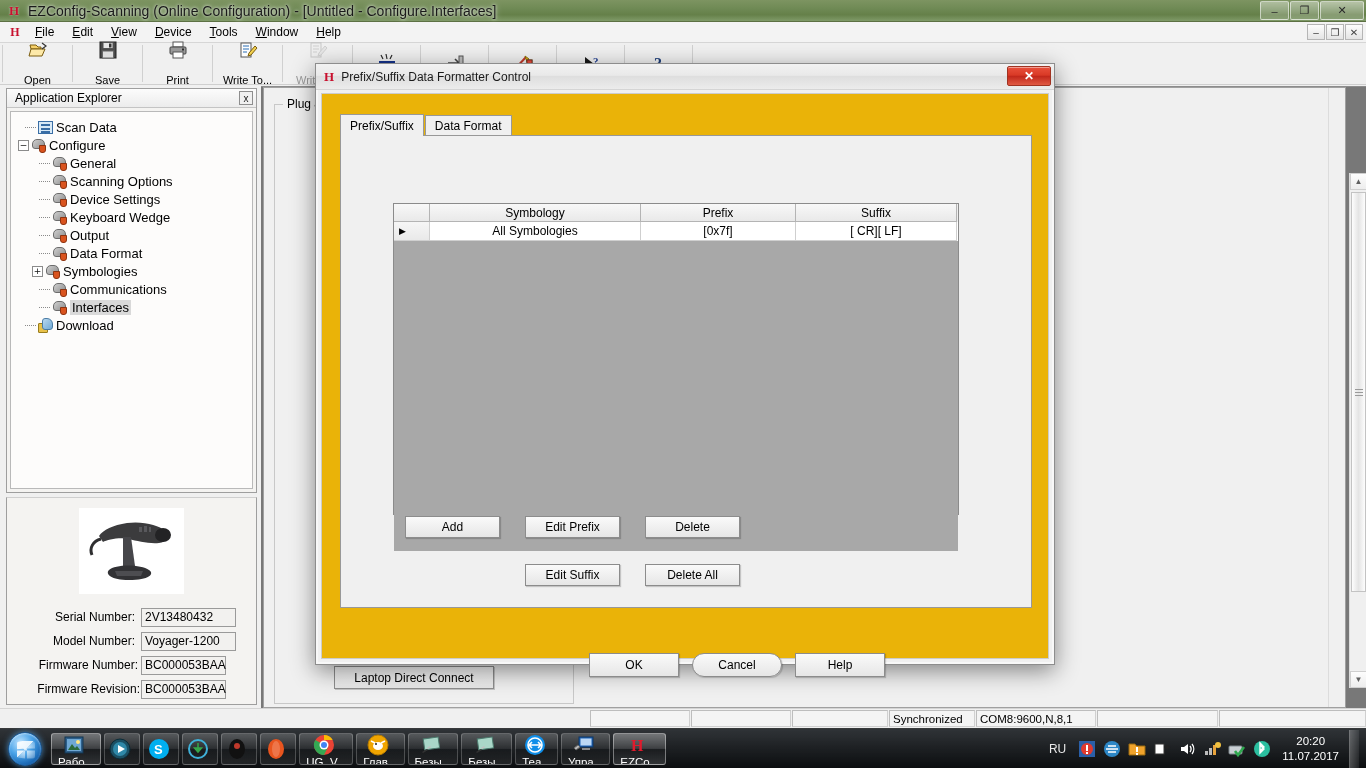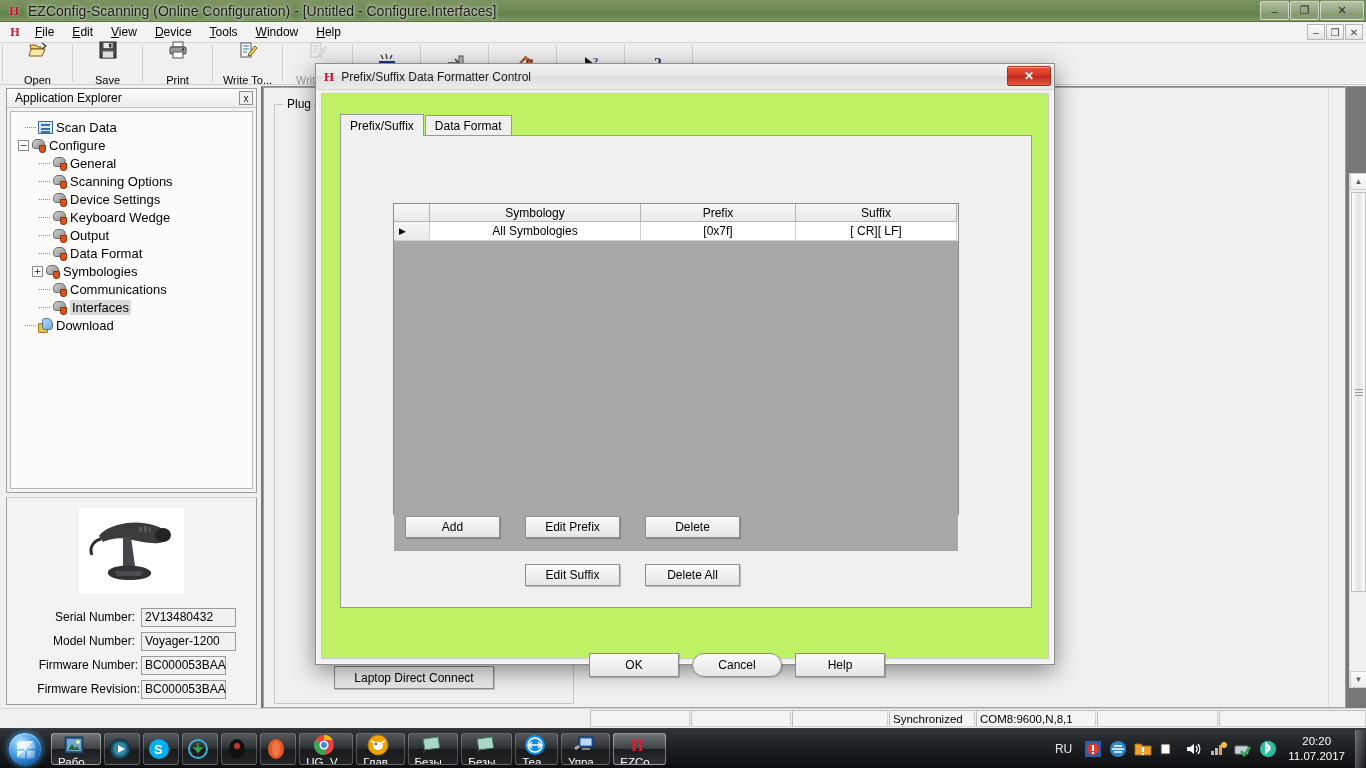--- a/index.html
+++ b/index.html
@@ -270,21 +270,21 @@
   .dlg-close {
     position: absolute; right: 3px; top: 2px; width: 44px; height: 20px;
     background: linear-gradient(to bottom, #e9503c 0%, #d93a26 45%, #c2281b 52%, #e05a43 100%);
     border: 1px solid #a03322; border-radius: 2px;
     display: flex; align-items: center; justify-content: center;
     color: #fff; font-size: 12px; font-weight: bold;
     box-shadow: inset 0 1px 0 rgba(255,255,255,.45);
   }
   .dlg-body {
     position: absolute; left: 5px; top: 29px; right: 5px; bottom: 5px;
-    background: #bef264; border: 1px solid #cccccc;
+    background: #eab308; border: 1px solid #cccccc;
   }
 
   .tabstrip {
     position: absolute; left: 18px; top: 20px; right: 16px; height: 22px;
     display: flex; align-items: flex-end;
   }
   .tab {
     height: 21px; padding: 0 9px; font-size: 12px; color: #000;
     border: 1px solid #989898; border-bottom: none;
     background: #f0f0f0;
@@ -368,21 +368,21 @@
     max-width: 94px; overflow: hidden; white-space: nowrap; flex-direction: column;
   }
   .taskbtn.iconly { max-width: 44px; justify-content: center; padding: 0 4px; }
   .taskbtn.active {
     background: linear-gradient(to bottom, rgba(255,255,255,.34) 0%, rgba(255,255,255,.15) 48%, rgba(0,0,0,.06) 52%, rgba(255,255,255,.14) 100%);
     border-color: rgba(255,255,255,.4);
   }
   .tb-ic { width: 22px; height: 22px; margin-right: 4px; flex: 0 0 auto; display:flex; align-items:center; justify-content:center; }
   .tb-tx { overflow: hidden; text-overflow: ellipsis; }
   .tray {
-    margin-left: auto; display: flex; align-items: center; height: 40px; padding-right: 1px;
+    margin-left: auto; display: flex; align-items: center; height: 40px; padding-right: 7px;
   }
   .tray .lang { color: #e8e8e8; font-size: 12px; margin: 0 8px; }
   .tray .ti { width: 21px; height: 20px; margin: 0 2px; display: flex; align-items: center; justify-content: center; }
   .clock {
     color: #fff; font-size: 11.5px; text-align: center; line-height: 15px;
     margin-left: 8px; margin-right: 4px;
   }
   .showdesk {
     width: 10px; height: 38px; margin-left: 6px;
     background: linear-gradient(to right, rgba(255,255,255,.25), rgba(255,255,255,.08));

